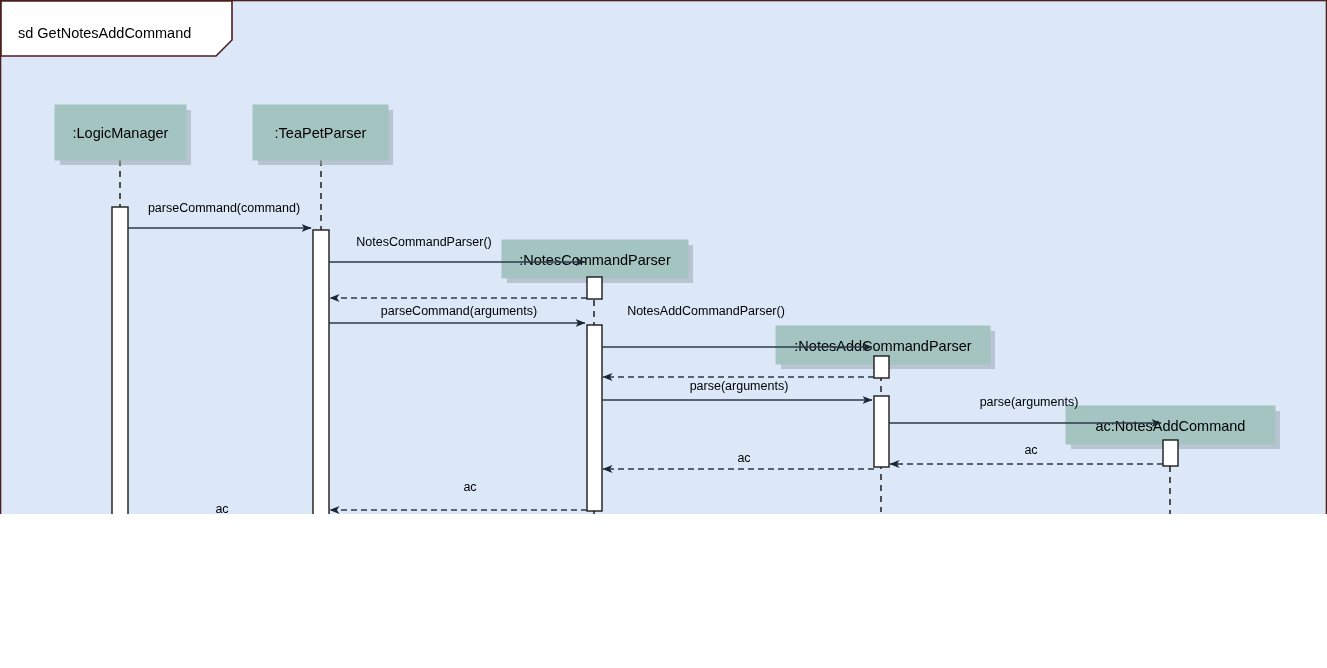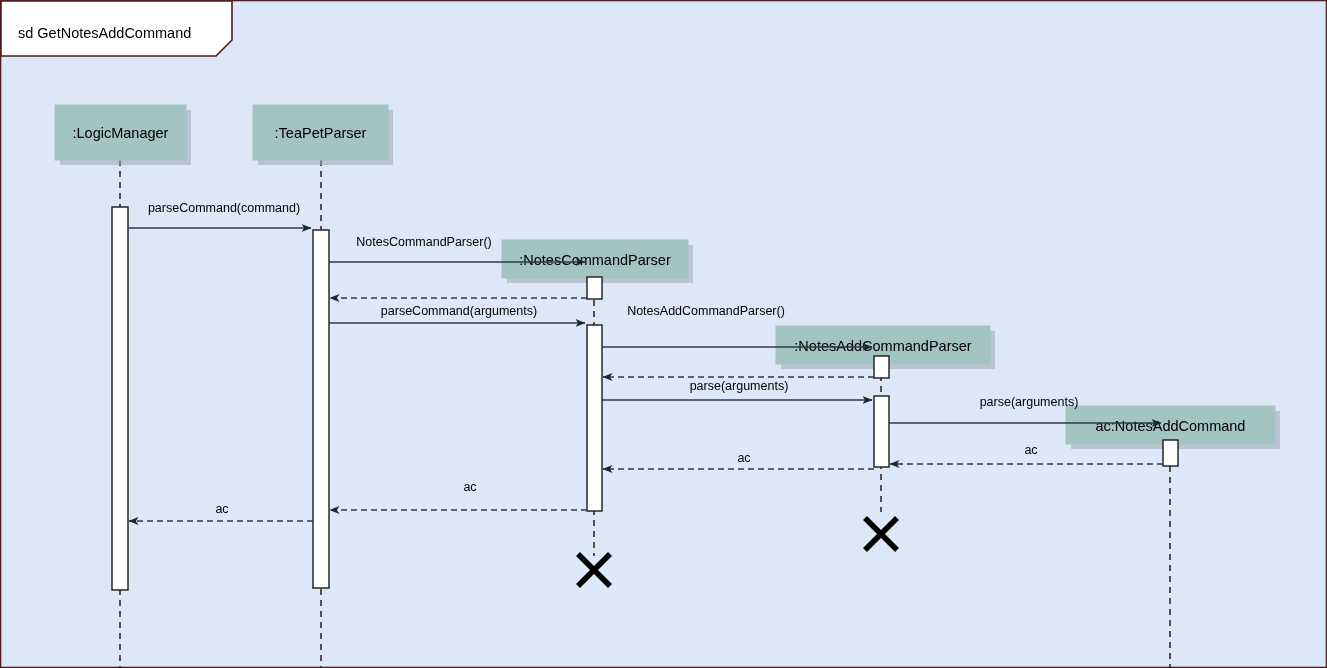--- a/index.html
+++ b/index.html
@@ -6,21 +6,21 @@
     margin: 0;
     padding: 0;
     background: #ffffff;
   }
   body {
     font-family: "Liberation Sans", sans-serif;
   }
   #diagram-root {
     position: relative;
     width: 1327px;
-    height: 668px;
+    height: 514px;
     overflow: hidden;
     background: #dce7f8;
   }
   #diagram-svg {
     position: absolute;
     left: 0;
     top: 0;
     width: 1327px;
     height: 668px;
   }

